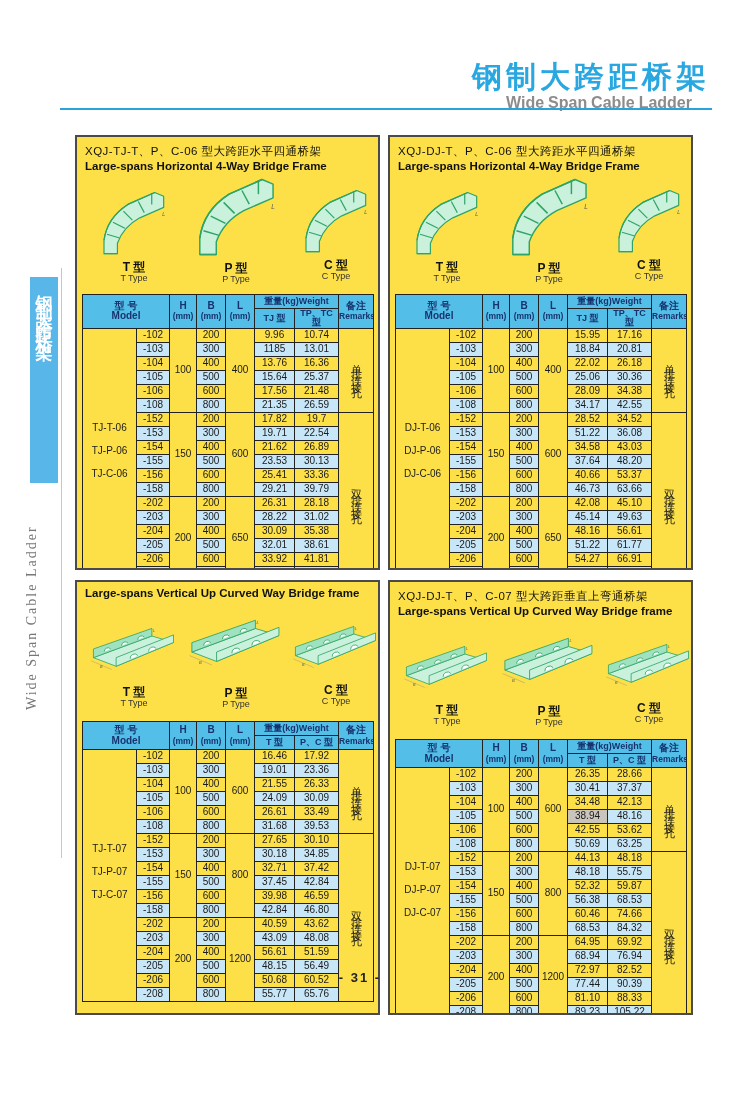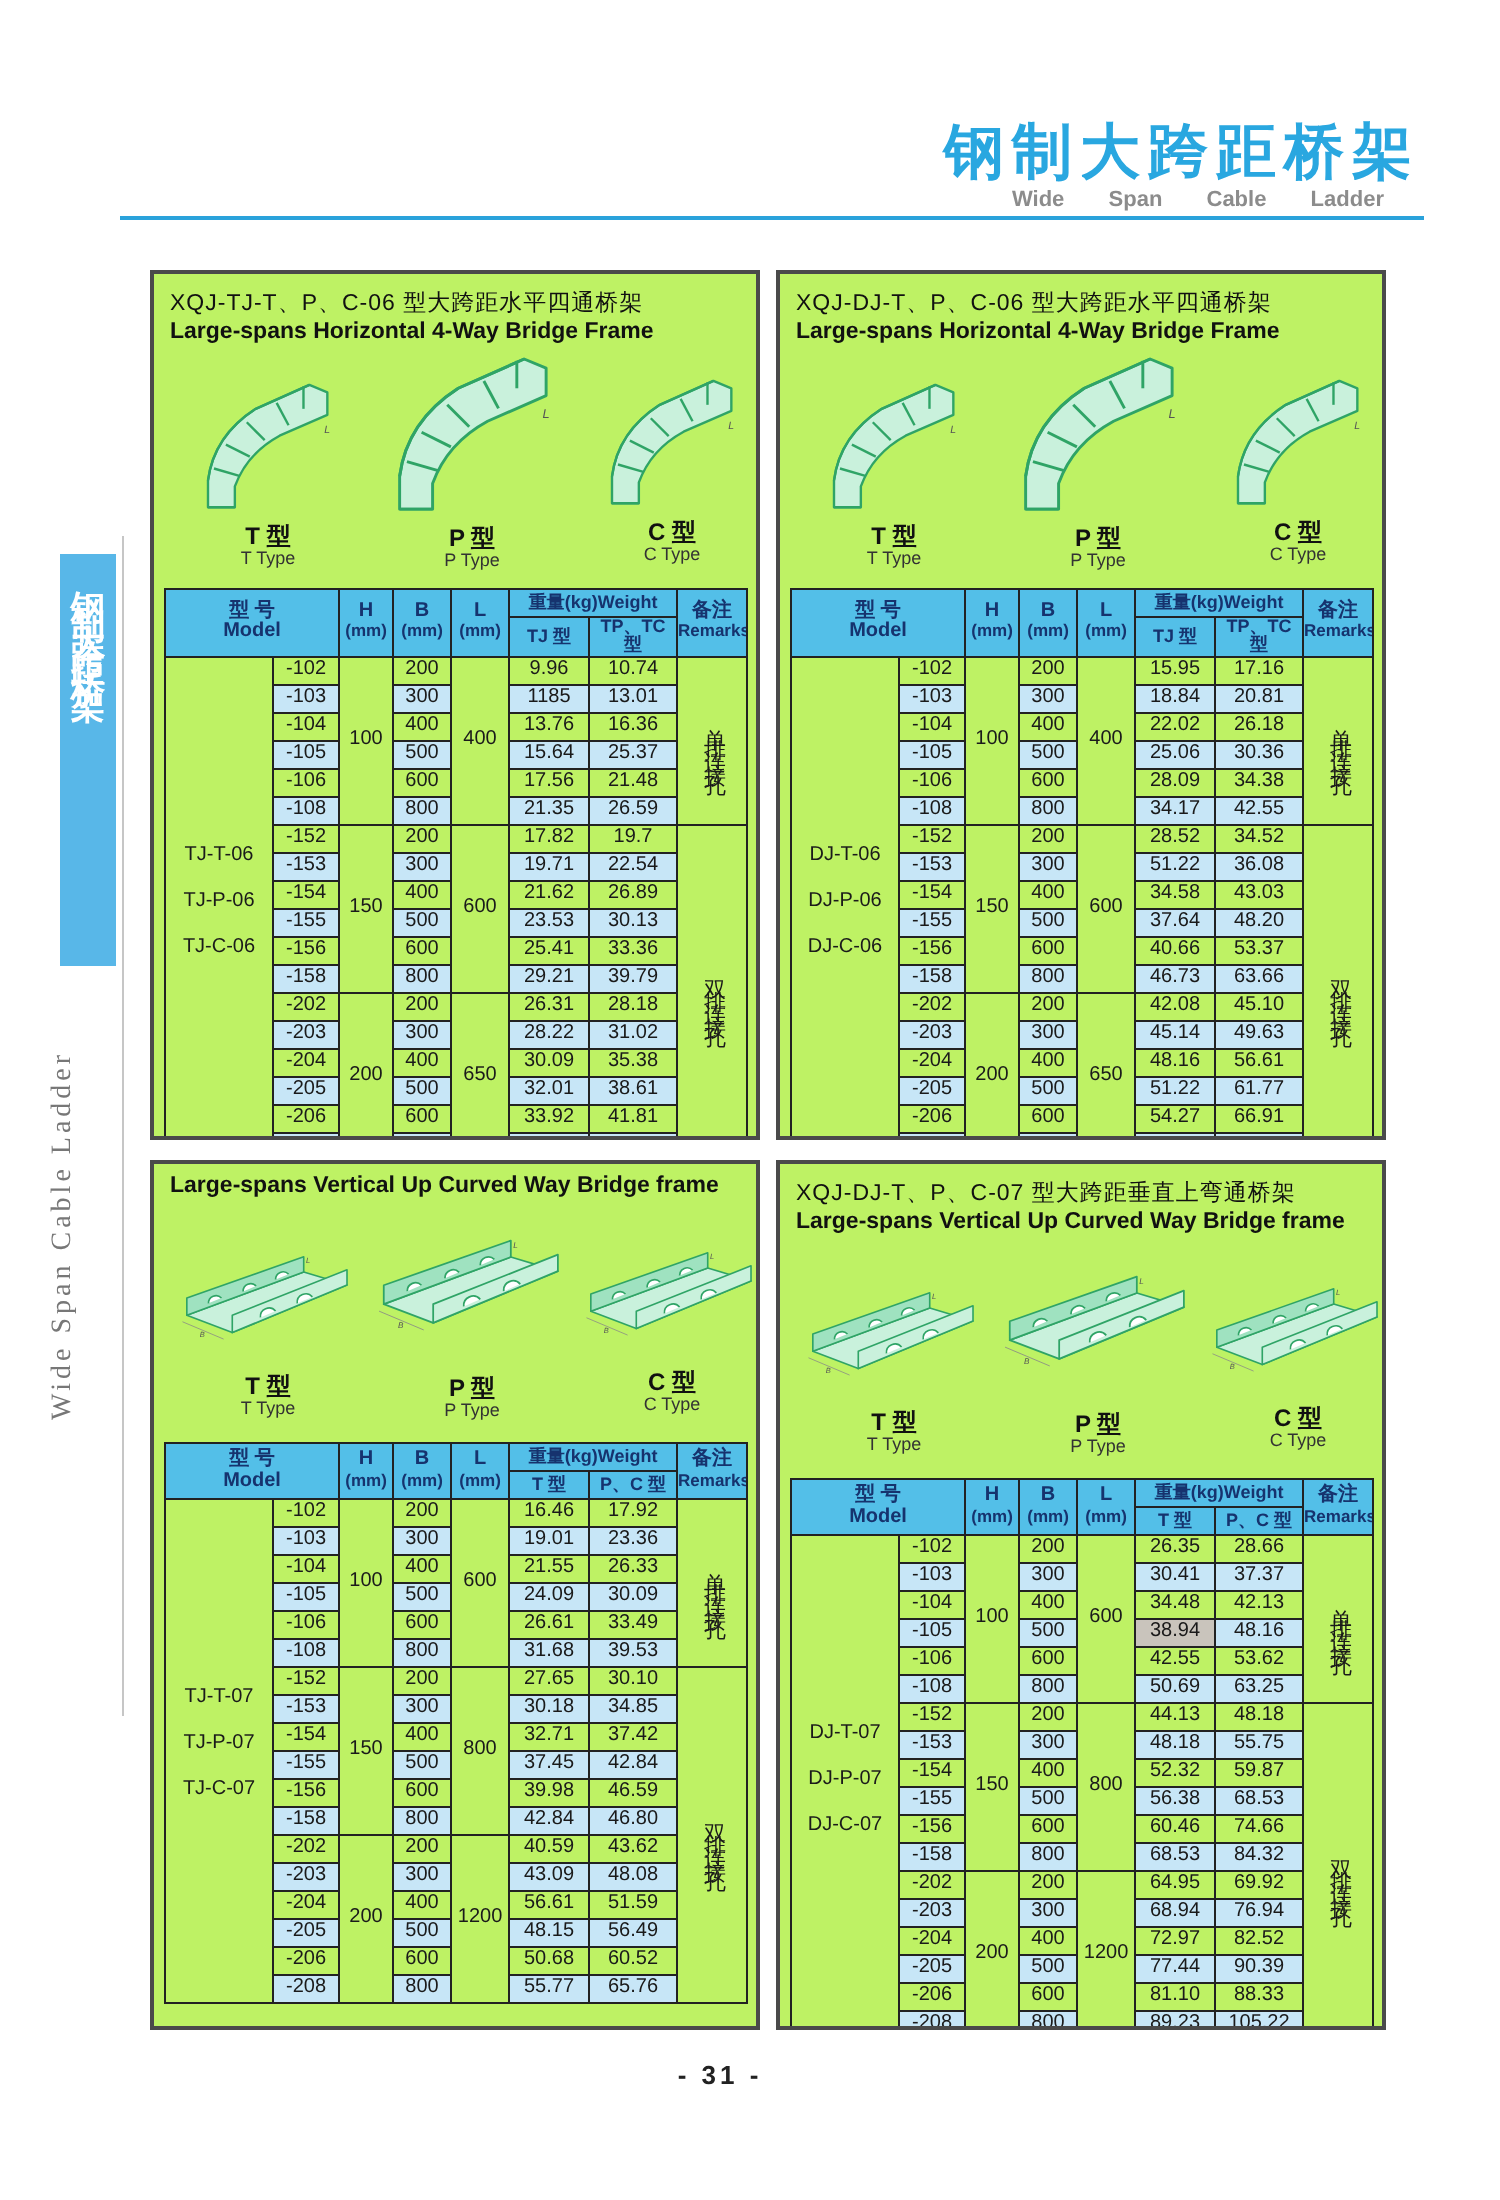--- a/index.html
+++ b/index.html
@@ -3,38 +3,38 @@
 <meta charset="utf-8">
 <style>
   html,body{margin:0;padding:0;background:#fff;}
   .page{position:relative;width:750px;height:1100px;background:#fff;overflow:hidden;
         font-family:"Liberation Sans",sans-serif;color:#1a1a1a;outline:1px solid #e2e2e2;padding-left:18px;}
 
   
   .brand-cn{position:absolute;top:60px;right:58px;font-size:30px;font-weight:bold;
             letter-spacing:4px;color:#29A7E0;line-height:1.1;}
   .brand-en{position:absolute;top:94px;right:76px;width:186px;display:flex;
-            justify-content:space-between;font-size:11px;font-weight:600;color:#8c8c8c;}
+            justify-content:space-between;font-size:16px;font-weight:600;color:#8c8c8c;}
   .rule{position:absolute;top:108px;left:60px;width:652px;height:2px;background:#2AA2DB;}
 
   
   .side-box{position:absolute;left:30px;top:277px;width:28px;height:206px;background:#58B7E8;
             display:flex;justify-content:center;box-sizing:border-box;padding-top:5px;}
   .side-box span{writing-mode:vertical-lr;color:#fff;font-size:17px;font-weight:bold;
                  letter-spacing:8px;line-height:1;}
   .side-en{position:absolute;left:24px;top:488px;height:222px;writing-mode:vertical-rl;
            transform:rotate(180deg);font-family:"Liberation Serif",serif;font-size:14px;
            color:#777;letter-spacing:2px;}
   .side-line{position:absolute;left:61px;top:268px;width:1px;height:590px;background:#c6c6c6;}
 
   
   .grid{position:absolute;left:75px;top:135px;display:grid;
         grid-template-columns:305px 305px;column-gap:8px;row-gap:10px;}
   .panel{width:305px;height:435px;border:2px solid #4a4a4a;box-sizing:border-box;
-         background:#bef264;padding:5px 5px 0 5px;overflow:hidden;}
+         background:#fde047;padding:5px 5px 0 5px;overflow:hidden;}
   .p-title-cn{font-size:11.5px;color:#111;letter-spacing:.5px;margin:2px 0 1px 3px;white-space:nowrap;}
   .p-title-en{font-size:11.5px;font-weight:bold;color:#111;margin:0 0 2px 3px;white-space:nowrap;}
 
   
   .figures{position:relative;height:118px;}
   .fig{position:absolute;margin:0;text-align:center;}
   .fig figcaption{line-height:1;}
   .cap-cn{display:block;font-size:12px;font-weight:bold;color:#111;}
   .cap-en{display:block;font-size:9px;color:#333;margin-top:1px;}
   .fig-t{left:6px;top:14px;width:92px;}
@@ -53,21 +53,21 @@
   th.two{height:15px;}
   .unit{font-size:8.5px;font-weight:bold;}
   .wh{font-size:9px;letter-spacing:0;}
   td.stripe{background:#C7E6F7;}
   td.graycell{background:#C9C4BC;}
   td.mg-cell{position:relative;border-right:1px solid #222;}
   .mg{position:absolute;left:0;width:100%;font-size:10px;color:#1a1a1a;white-space:nowrap;}
   td.rem-cell .vtext{writing-mode:vertical-lr;letter-spacing:6px;font-size:11px;color:#1a1a1a;
                      margin:0 auto;line-height:1;}
   
-  .pagenum{position:absolute;top:1030px;left:0;width:720px;text-align:center;
+  .pagenum{position:absolute;top:970px;left:0;width:720px;text-align:center;
            font-size:13px;font-weight:bold;color:#222;letter-spacing:2px;}
 </style>
 </head>
 <body>
 
 <div class="page">
 
   <div class="brand-cn">钢制大跨距桥架</div>
   <div class="brand-en">
     <span>Wide</span>

